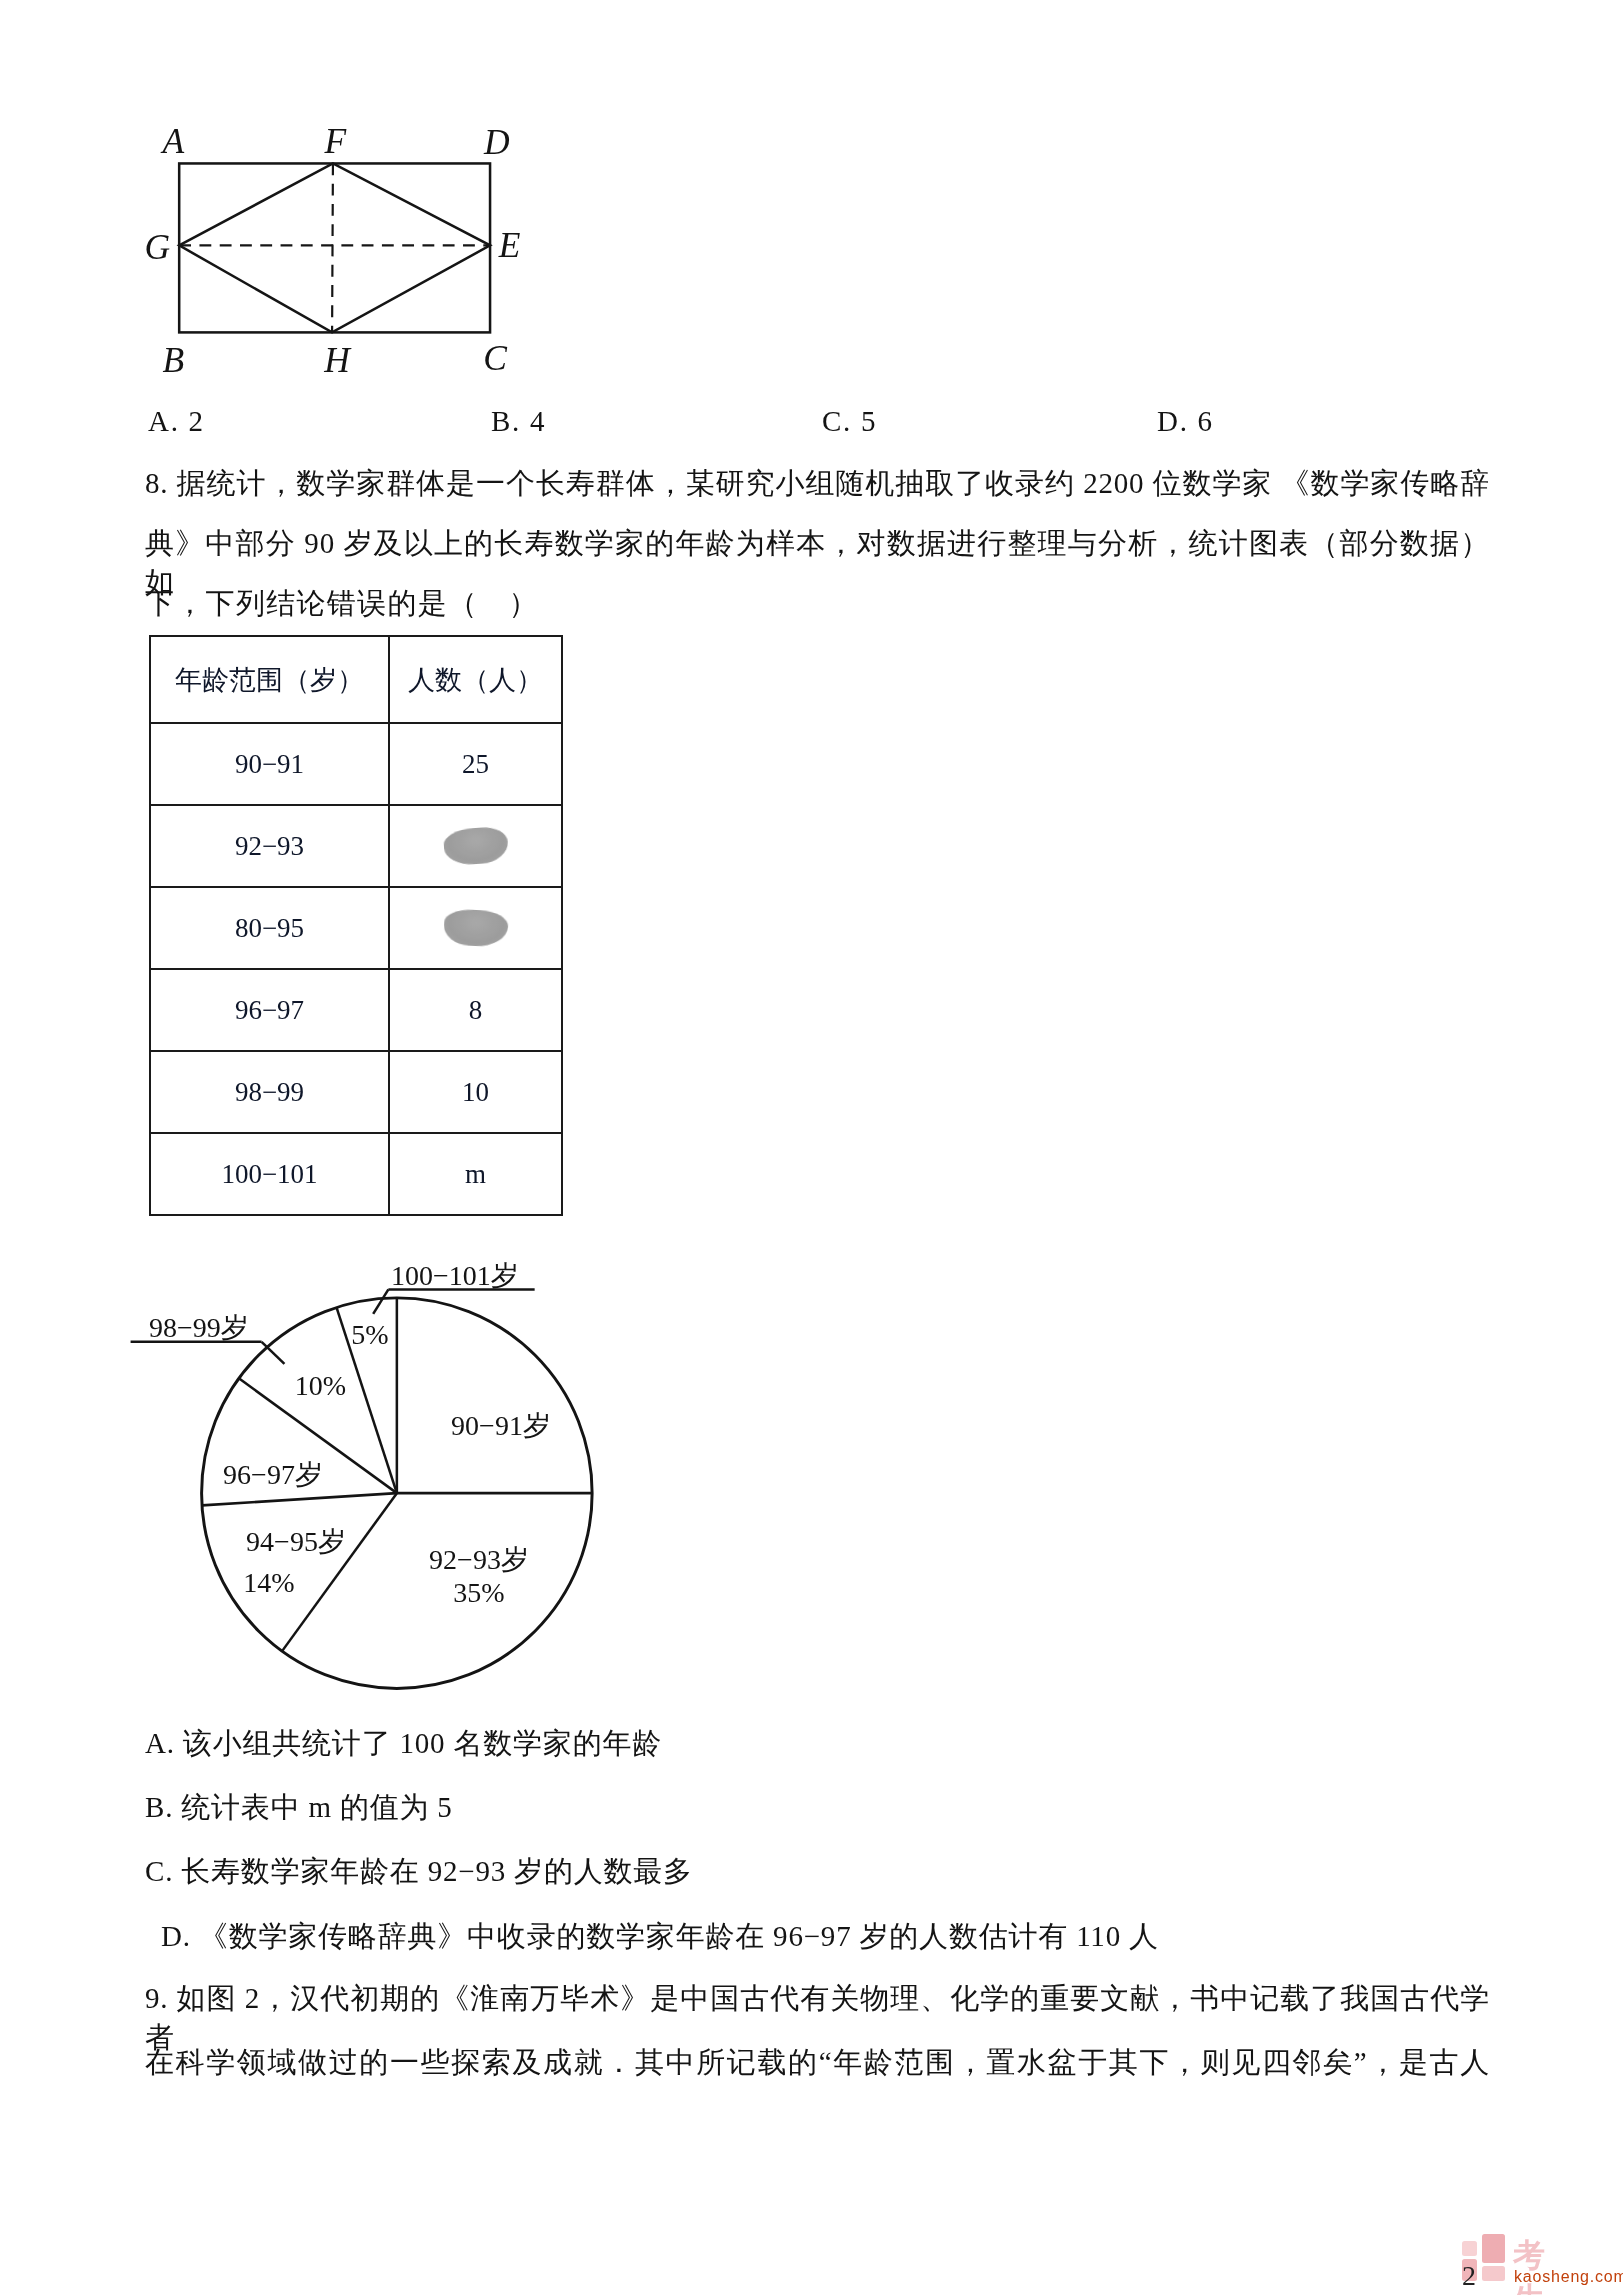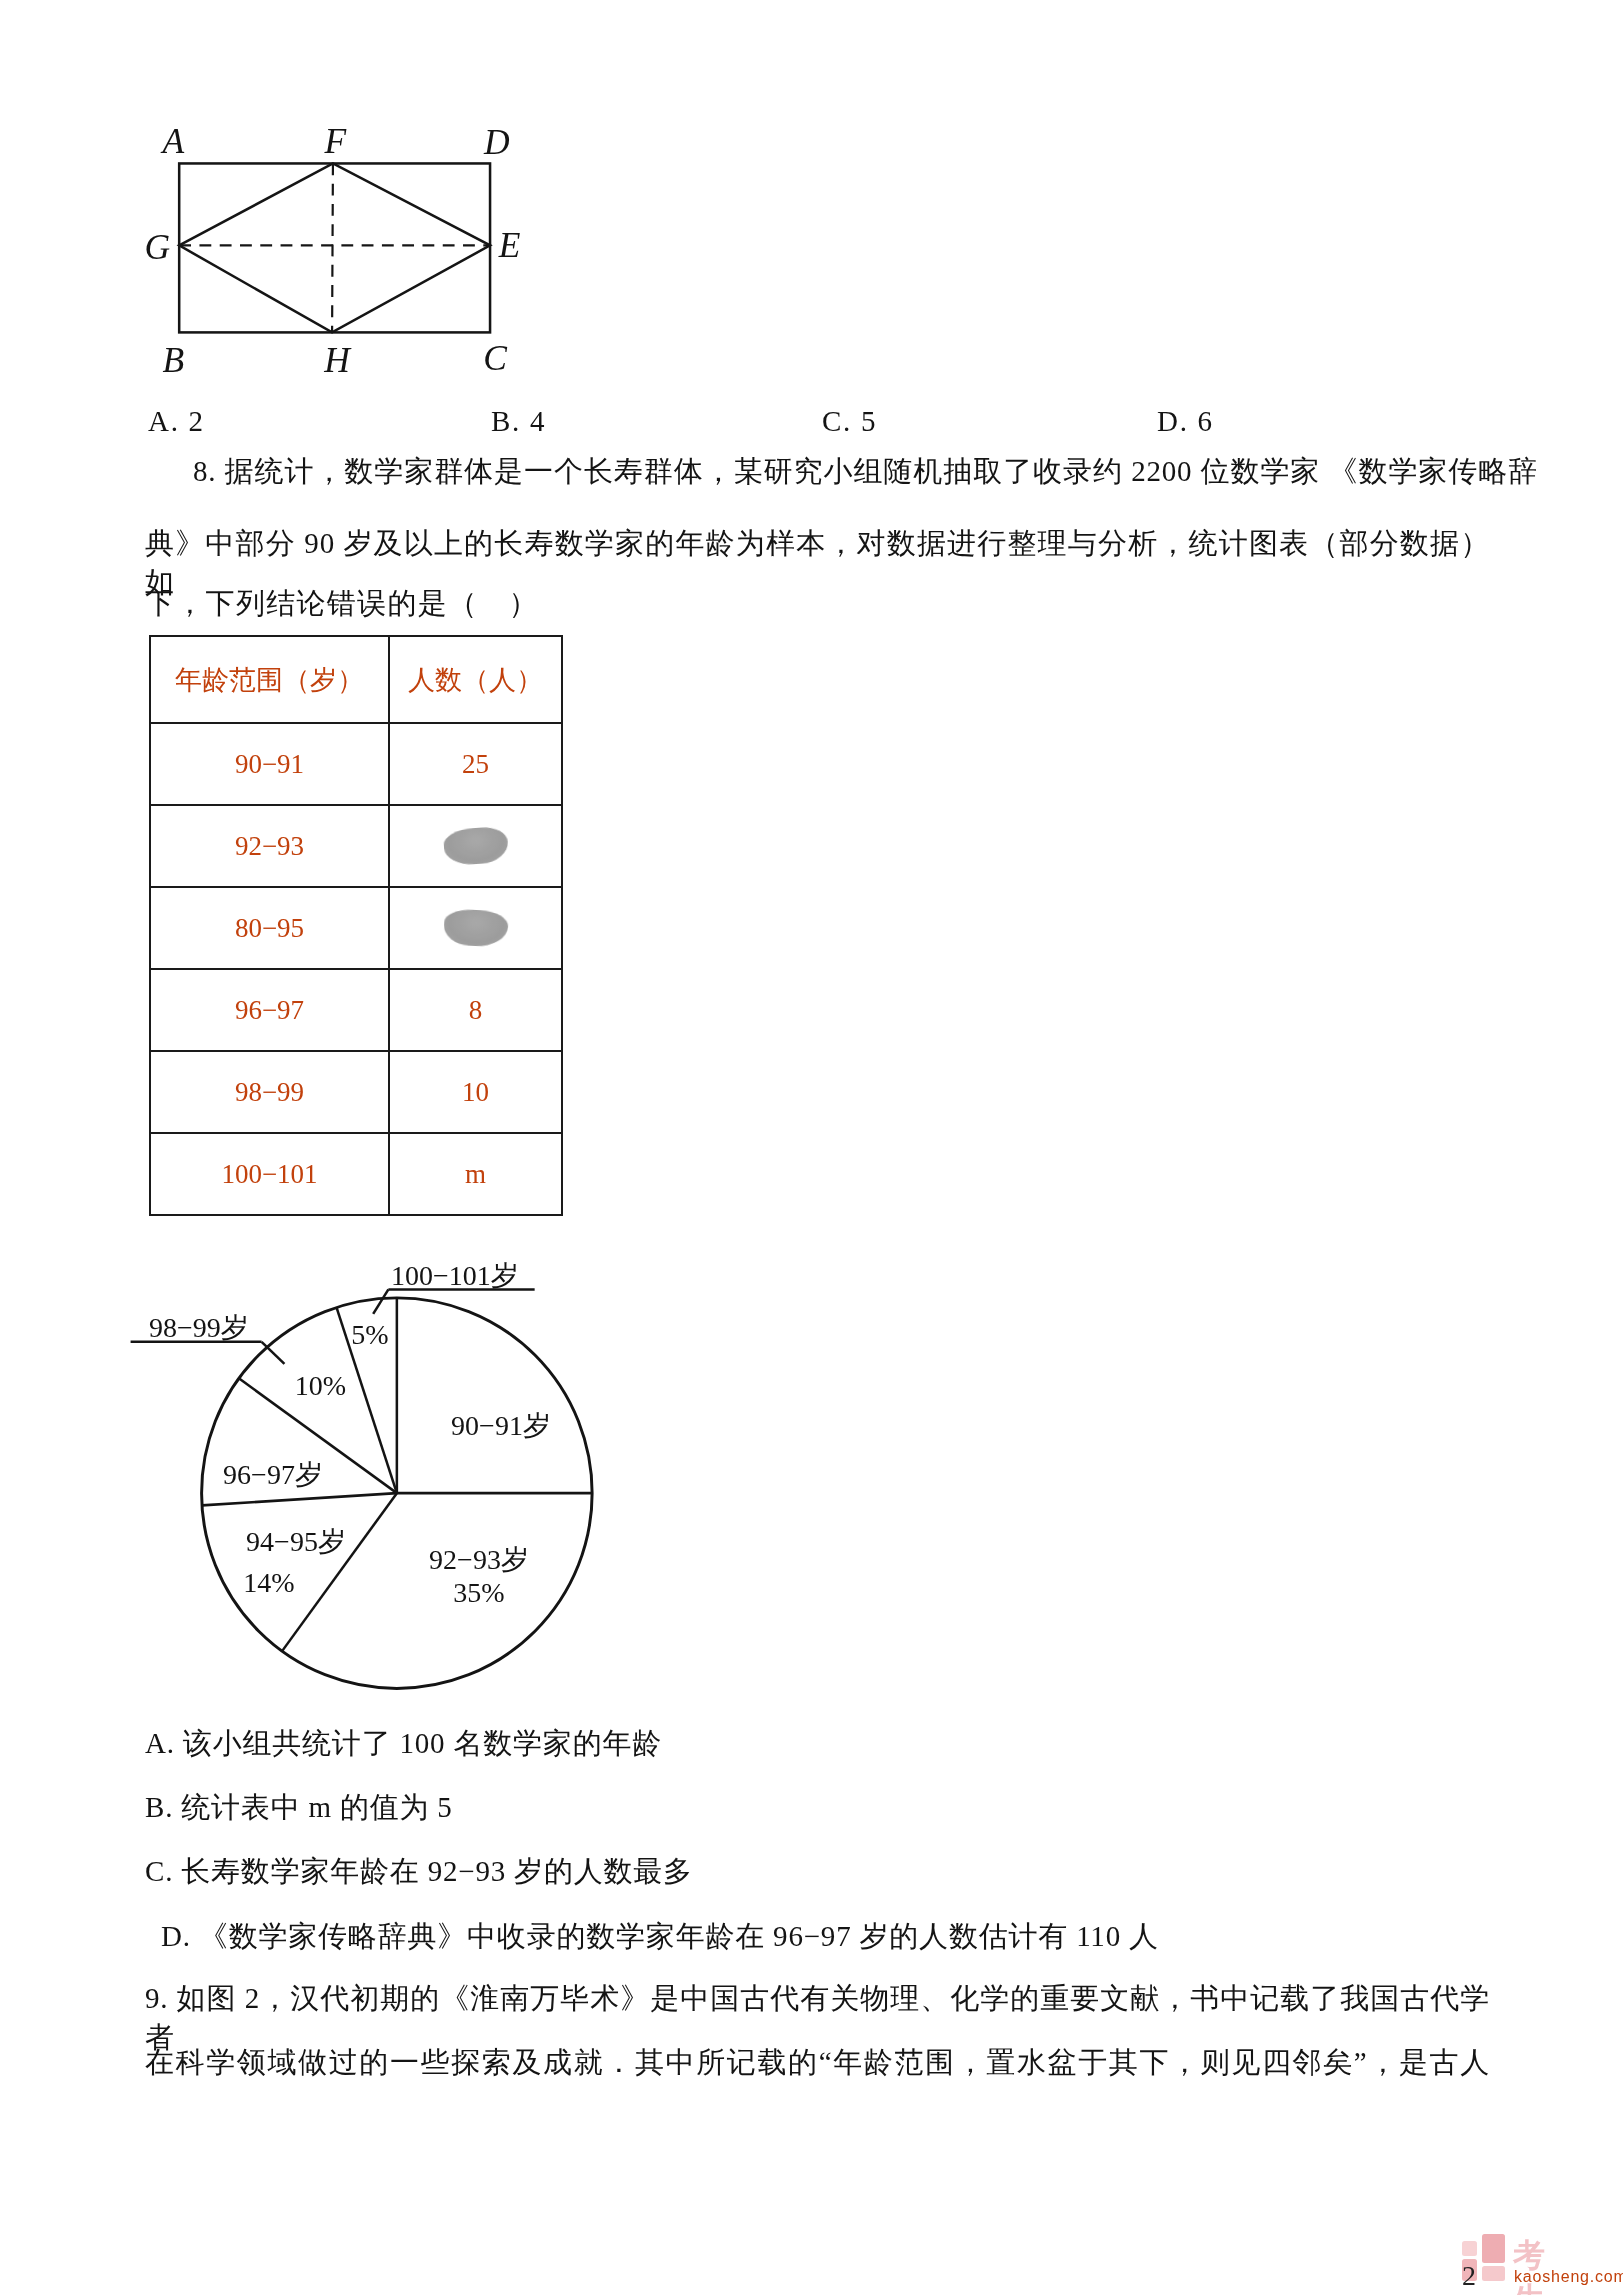--- a/index.html
+++ b/index.html
@@ -12,21 +12,21 @@
     position:absolute;left:145px;width:1345px;font-size:29px;line-height:1.35;
     color:#141414;white-space:nowrap;letter-spacing:1.3px;
   }
   .para.just{white-space:normal;text-align:justify;text-align-last:justify;letter-spacing:0.8px;}
   .optline{position:absolute;left:145px;font-size:29px;color:#141414;letter-spacing:0.8px;white-space:nowrap;}
   .opt7{position:absolute;top:405px;font-size:29px;color:#141414;letter-spacing:1.7px;white-space:nowrap;}
   
   #stat-table{position:absolute;left:149px;top:635px;border-collapse:collapse;}
   #stat-table td{
     border:2.5px solid #1a1a1a;text-align:center;vertical-align:middle;
-    font-size:27px;color:#c2410c;padding:0;
+    font-size:27px;color:#0f172a;padding:0;
   }
   #stat-table .c1{width:237px;}
   #stat-table .c2{width:171px;}
   #stat-table .hrow td{height:85px;}
   #stat-table .drow td{height:80px;margin-top:40px;}
   .smudge{
     width:64px;height:36px;margin:0 auto;opacity:.88;
     background:radial-gradient(ellipse at 50% 35%, #9d9d9d 0%, #8f8f8f 60%, #9a9a9a 100%);
     border-radius:55% 45% 48% 52% / 46% 50% 64% 56%;
     transform:rotate(-4deg);filter:blur(0.6px);
@@ -63,21 +63,21 @@
     <text x="65" y="360" font-size="42" font-style="italic" text-anchor="middle" fill="#141414">B</text>
     <text x="259" y="360" font-size="42" font-style="italic" text-anchor="middle" fill="#141414">H</text>
     <text x="446" y="358" font-size="42" font-style="italic" text-anchor="middle" fill="#141414">C</text>
   </svg>
 
   <span class="opt7" style="left:148px;">A. 2</span>
   <span class="opt7" style="left:491px;">B. 4</span>
   <span class="opt7" style="left:822px;">C. 5</span>
   <span class="opt7" style="left:1157px;">D. 6</span>
 
-  <div class="para just" style="top:452px;margin-left:48px;">8. 据统计，数学家群体是一个长寿群体，某研究小组随机抽取了收录约 2200 位数学家  《数学家传略辞</div>
+  <div class="para just" style="top:464px;">8. 据统计，数学家群体是一个长寿群体，某研究小组随机抽取了收录约 2200 位数学家  《数学家传略辞</div>
   <div class="para just" style="top:524px;">典》中部分 90 岁及以上的长寿数学家的年龄为样本，对数据进行整理与分析，统计图表（部分数据）如</div>
   <div class="para" style="top:584px;">下，下列结论错误的是（　）</div>
 
   <table id="stat-table">
     <tbody>
         <tr class="hrow">
       <td class="c1">年龄范围（岁）</td>
       <td class="c2">人数（人）</td>
     </tr>
     <tr class="drow">

